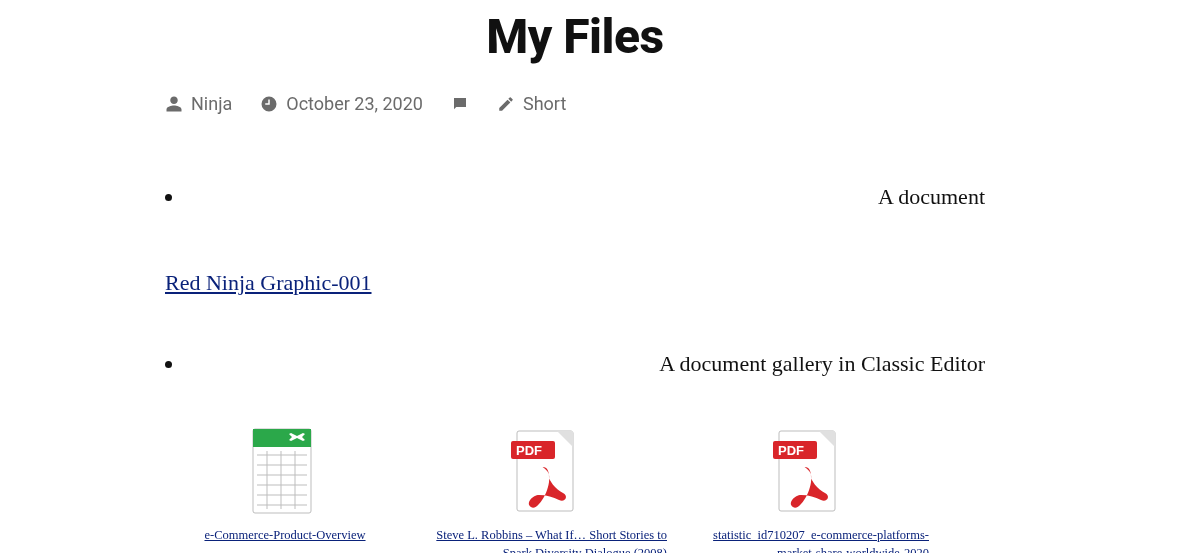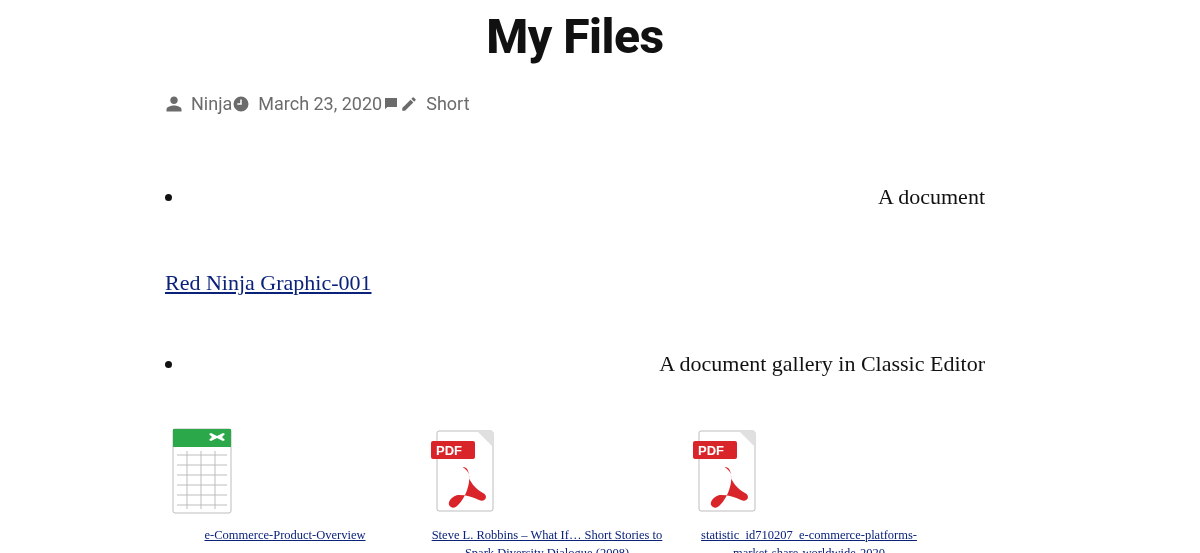--- a/index.html
+++ b/index.html
@@ -22,20 +22,21 @@
     font-weight: 800;
     font-size: 48px;
     margin: 0 0 28px 0;
     letter-spacing: -0.5px;
     color: #111;
     text-align: center;
   }
   .meta {
     display: flex;
     align-items: center;
+    gap: 28px;
     font-family: -apple-system, BlinkMacSystemFont, "Segoe UI", Roboto, Helvetica, Arial, sans-serif;
     font-size: 18px;
     color: #6b6b6b;
     margin-bottom: 70px;
   }
   .meta-item {
     display: flex;
     align-items: center;
     gap: 8px;
   }
@@ -74,55 +75,57 @@
     gap: 22px;
     margin-top: 48px;
   }
   .gallery-item {
     width: 240px;
     text-align: center;
   }
   .thumb {
     display: flex;
     flex-direction: column;
+    align-items: center;
     text-decoration: underline;
   }
   .thumb svg {
     width: 80px;
     height: 92px;
   }
   .gallery-caption {
     margin-top: 10px;
     font-size: 12.5px;
     line-height: 1.4;
     color: #0a227a;
     text-decoration: underline;
     font-family: Georgia, "Times New Roman", serif;
     display: inline-block;
     cursor: pointer;
+    text-align: right;
   }
 </style>
 </head>
 <body>
 
 <div class="page">
   <h1 class="title">My Files</h1>
 
   <div class="meta">
     <div class="meta-item">
       <svg class="meta-icon" viewBox="0 0 24 24">
           <path d="M12 12c2.8 0 5-2.2 5-5s-2.2-5-5-5-5 2.2-5 5 2.2 5 5 5zm0 2c-3.3 0-10 1.7-10 5v3h20v-3c0-3.3-6.7-5-10-5z"></path>
         </svg>
       <a href="#" class="meta-link">Ninja</a>
     </div>
     <div class="meta-item">
       <svg class="meta-icon" viewBox="0 0 24 24">
           <path d="M12 2a10 10 0 1 0 0 20 10 10 0 0 0 0-20zm1 11H7v-2h4V6h2v7z"></path>
         </svg>
-      <a href="#" class="meta-link">March 23, 2020</a>
+      <a href="#" class="meta-link">October 23, 2020</a>
     </div>
     <div class="meta-item">
       <svg class="meta-icon" viewBox="0 0 24 24">
           <path d="M4 4h16v12H7l-3 3V4z"></path>
         </svg>
     </div>
     <div class="meta-item">
       <svg class="meta-icon" viewBox="0 0 24 24">
           <path d="M3 17.25V21h3.75L17.8 9.94l-3.75-3.75L3 17.25zM20.7 7.04a1 1 0 0 0 0-1.41l-2.34-2.34a1 1 0 0 0-1.41 0L15.13 5.1l3.75 3.75 1.82-1.81z"></path>
         </svg>

